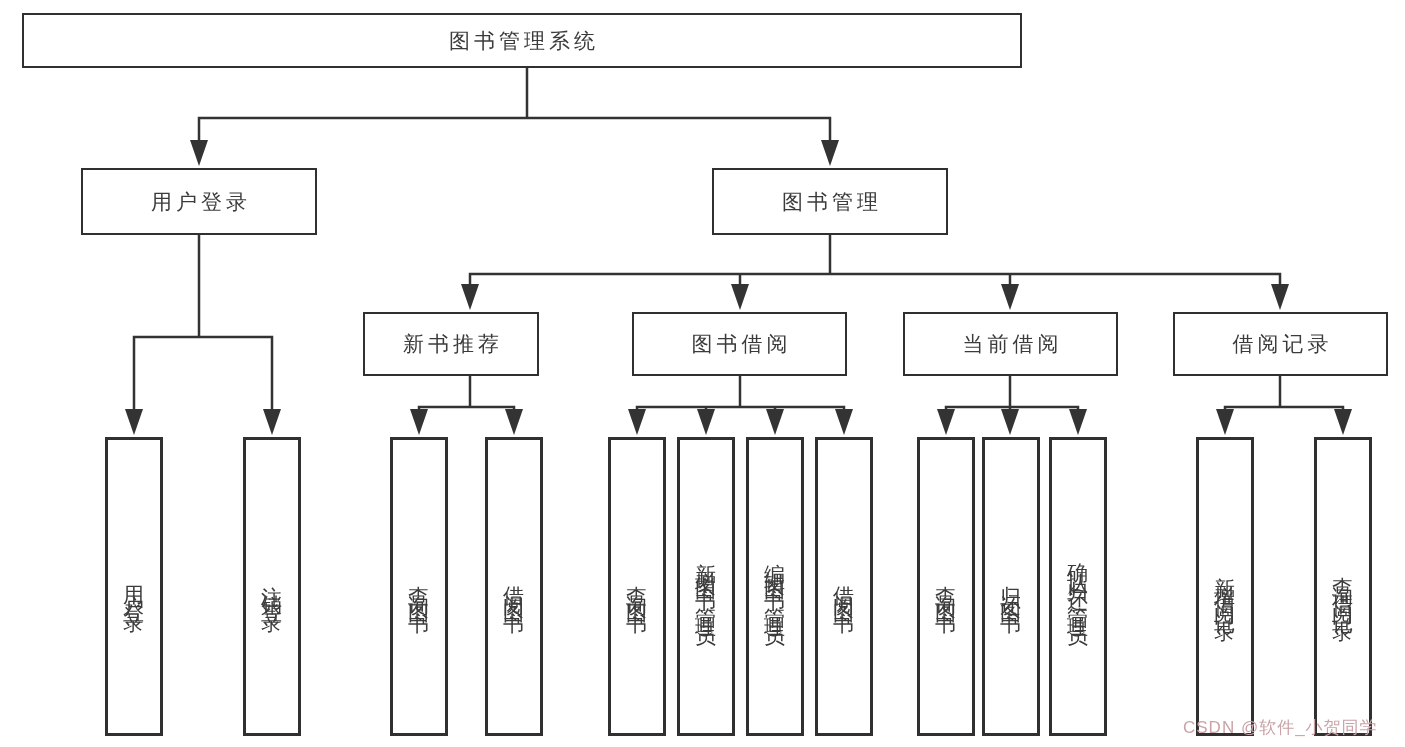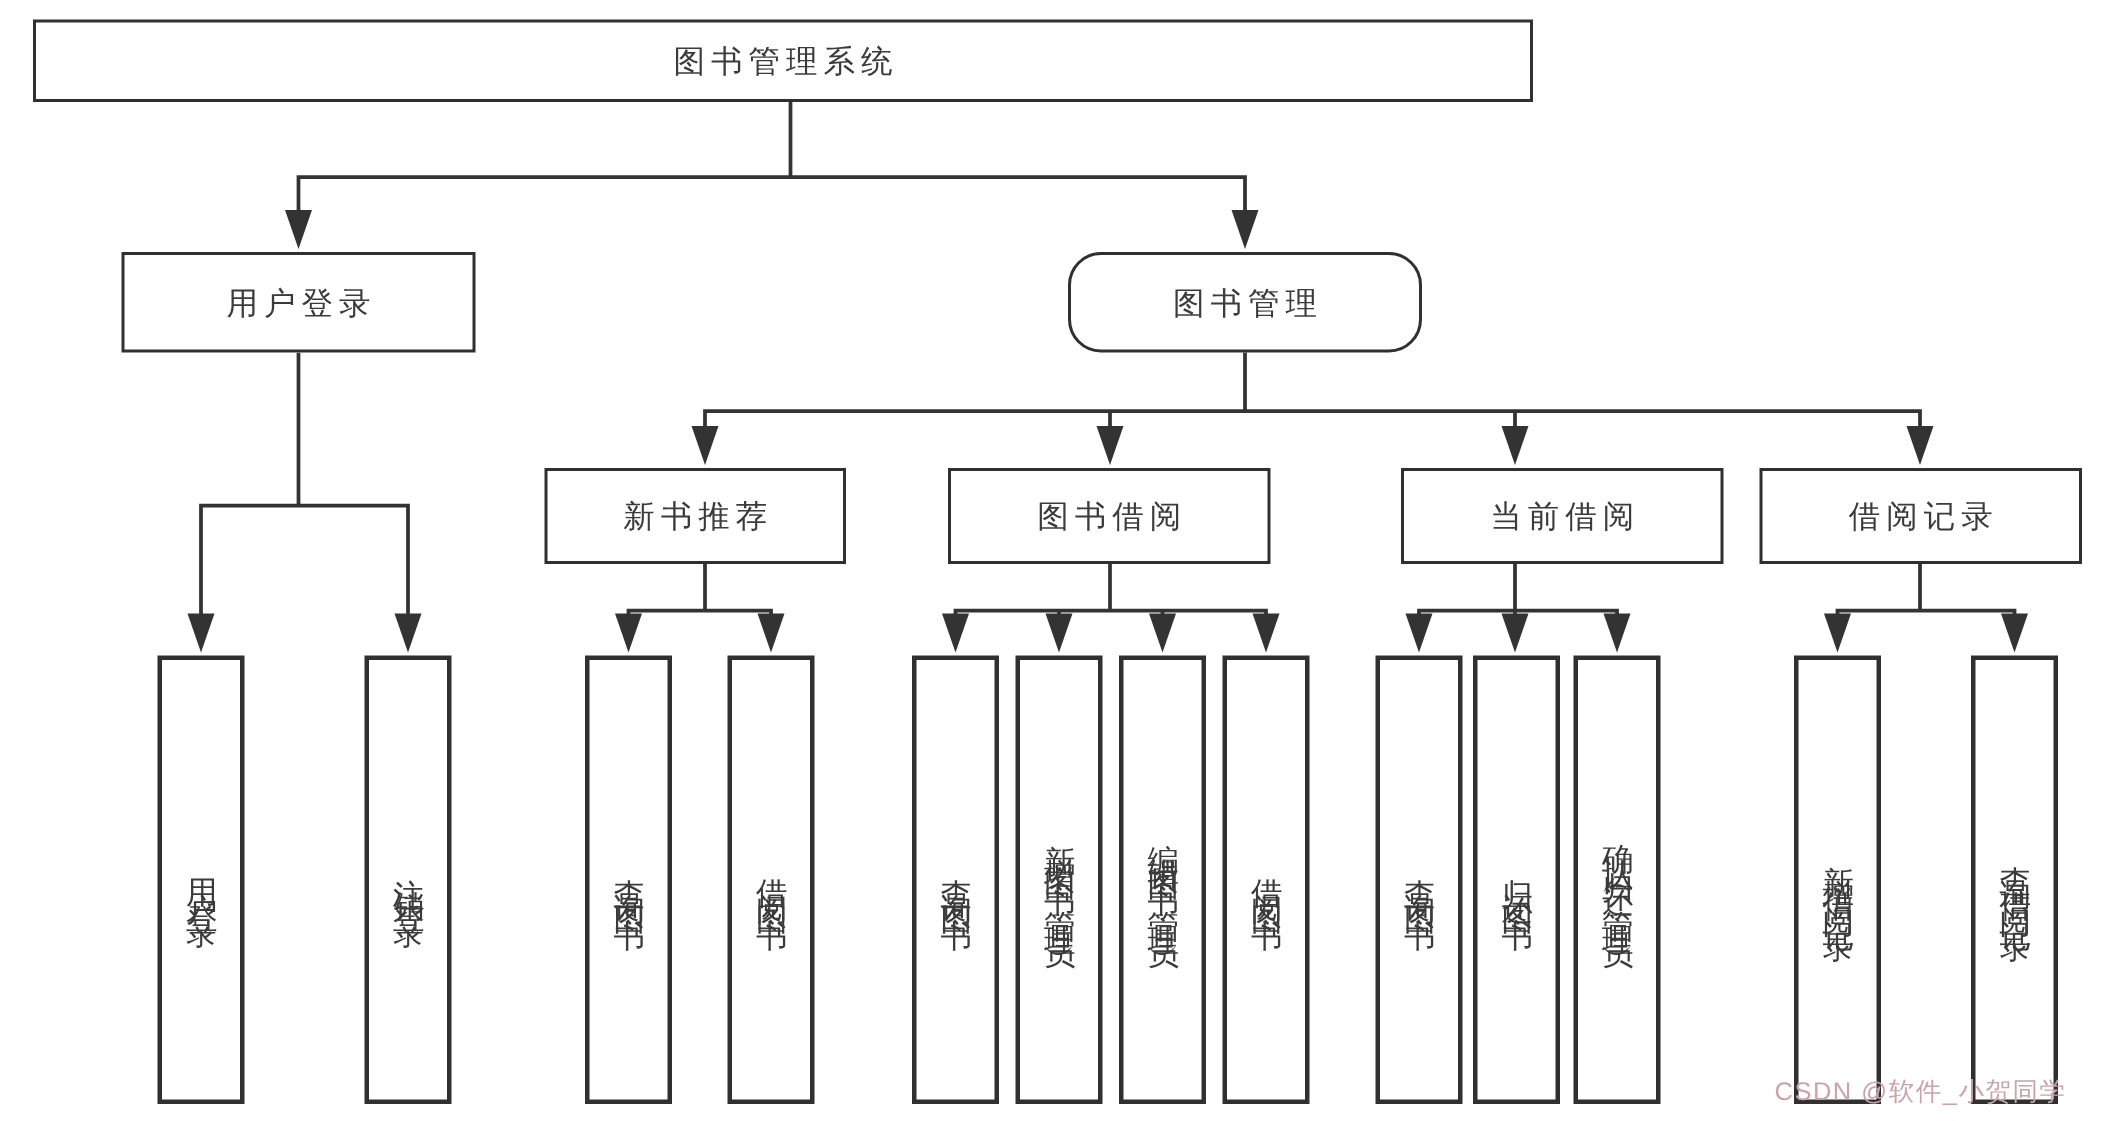--- a/index.html
+++ b/index.html
@@ -101,31 +101,31 @@
     <path class="arrowhead" d="M1334,409 L1352,409 L1343,435 Z"></path>
   </svg>
 
   <div class="box hbox" style="left:22px;top:13px;width:1000px;height:55px;">
     <span>图书管理系统</span>
   </div>
 
   <div class="box hbox" style="left:81px;top:168px;width:236px;height:67px;">
     <span>用户登录</span>
   </div>
-  <div class="box hbox" style="left:712px;top:168px;width:236px;height:67px;border-radius:22px;">
+  <div class="box hbox" style="left:712px;top:168px;width:236px;height:67px;">
     <span>图书管理</span>
   </div>
 
-  <div class="box hbox" style="left:363px;top:312px;width:201px;height:64px;text-align:right;">
+  <div class="box hbox" style="left:363px;top:312px;width:176px;height:64px;text-align:right;">
     <span>新书推荐</span>
   </div>
   <div class="box hbox" style="left:632px;top:312px;width:215px;height:64px;text-align:center;">
     <span>图书借阅</span>
   </div>
-  <div class="box hbox" style="left:934px;top:312px;width:215px;height:64px;">
+  <div class="box hbox" style="left:903px;top:312px;width:215px;height:64px;">
     <span>当前借阅</span>
   </div>
   <div class="box hbox" style="left:1173px;top:312px;width:215px;height:64px;">
     <span>借阅记录</span>
   </div>
 
   <div class="box vbox" style="left:105px;top:437px;width:58px;height:299px;">
     <span>用户登录</span>
   </div>
   <div class="box vbox" style="left:243px;top:437px;width:58px;height:299px;">

